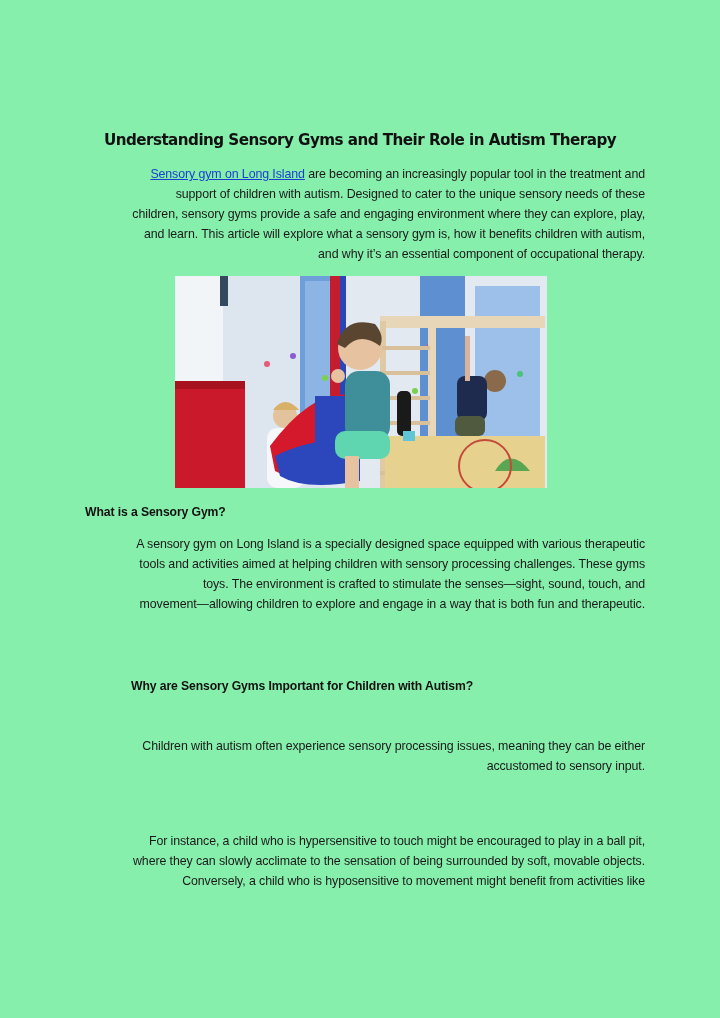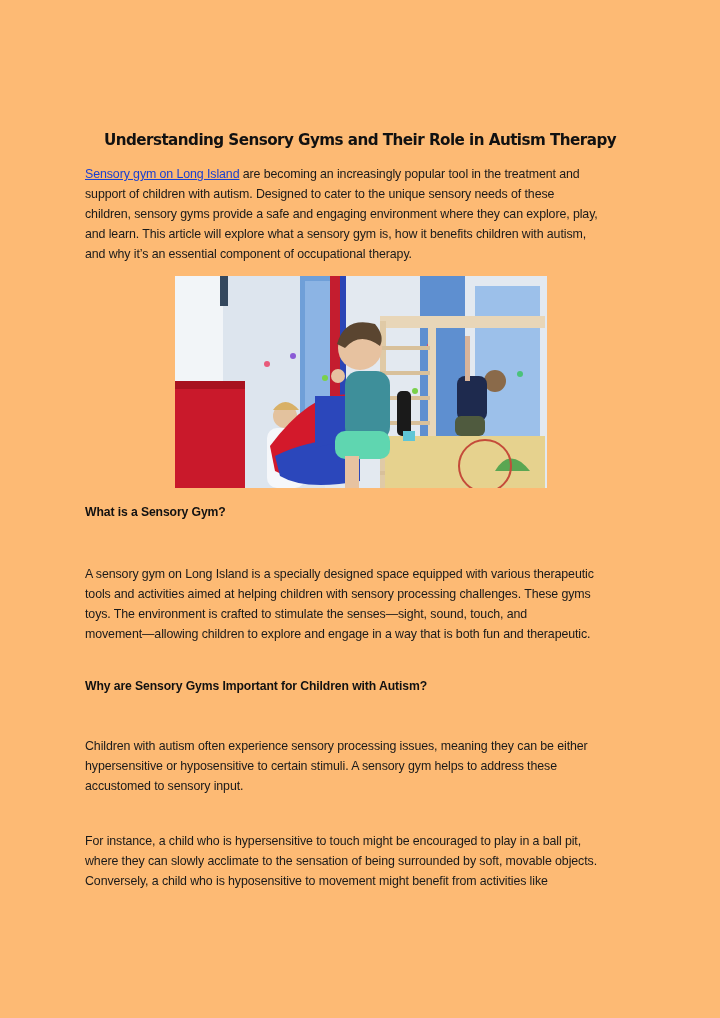--- a/index.html
+++ b/index.html
@@ -1,26 +1,27 @@
 <!DOCTYPE html>
 <html><head>
   <meta charset="utf-8">
   <style>
     html, body { margin: 0; padding: 0; background: #ffffff; }
     body { width: 720px; height: 1018px; position: relative; overflow: hidden; }
-    .page { position: absolute; left: 0; top: 0; width: 720px; height: 1018px; background: #fdba74; }
+    .page { position: absolute; left: 0; top: 0; width: 720px; height: 1018px; background: #86efac; }
     .title {
       position: absolute; left: 0; width: 720px; top: 130px; text-align: center;
       font-family: "DejaVu Sans", sans-serif; font-weight: bold; font-size: 16.5px;
       letter-spacing: -0.6px; color: #111; transform: scaleX(0.92); transform-origin: center;
     }
     .para {
       position: absolute; left: 85px; width: 560px;
       font-family: "Liberation Sans", sans-serif; font-size: 12.4px; line-height: 20px; color: #1a1a1a;
       letter-spacing: -0.1px;
+      text-align: right;
     }
     .para .line { display: block; white-space: nowrap; }
     .link { color: #1a3fd0; text-decoration: underline; }
     .heading {
       position: absolute; left: 85px; font-family: Liberation Sans, sans-serif;
       font-weight: bold; font-size: 12.2px; color: #111; letter-spacing: -0.1px;
     }
     .photo {
       position: absolute; left: 175px; top: 276px; width: 372px; height: 212px; overflow: hidden;
       background: #dfe6ef;
@@ -105,32 +106,31 @@
       <rect x="170" y="180" width="14" height="32" fill="#e7c2a0"></rect>
       <circle cx="163" cy="100" r="7" fill="#e7c2a0"></circle>
 
       <rect x="222" y="115" width="14" height="45" rx="5" fill="#1a1a1a"></rect>
       <rect x="228" y="155" width="12" height="10" fill="#5fc6d6"></rect>
     </svg>
   </div>
 
   <div class="heading" style="top:505px;">What is a Sensory Gym?</div>
 
-  <div class="para" style="top:564px;">
+  <div class="para" style="top:534px;">
     <span class="line">A sensory gym on Long Island is a specially designed space equipped with various therapeutic</span>
     <span class="line">tools and activities aimed at helping children with sensory processing challenges. These gyms</span>
     <span class="line">toys. The environment is crafted to stimulate the senses—sight, sound, touch, and</span>
     <span class="line">movement—allowing children to explore and engage in a way that is both fun and therapeutic.</span>
   </div>
 
-  <div class="heading" style="top:679px;">Why are Sensory Gyms Important for Children with Autism?</div>
+  <div class="heading" style="top:679px;margin-left:46px;">Why are Sensory Gyms Important for Children with Autism?</div>
 
   <div class="para" style="top:736px;">
     <span class="line">Children with autism often experience sensory processing issues, meaning they can be either</span>
-    <span class="line">hypersensitive or hyposensitive to certain stimuli. A sensory gym helps to address these</span>
     <span class="line">accustomed to sensory input.</span>
   </div>
 
   <div class="para" style="top:831px;">
     <span class="line">For instance, a child who is hypersensitive to touch might be encouraged to play in a ball pit,</span>
     <span class="line">where they can slowly acclimate to the sensation of being surrounded by soft, movable objects.</span>
     <span class="line">Conversely, a child who is hyposensitive to movement might benefit from activities like</span>
   </div>
 
 </div>

